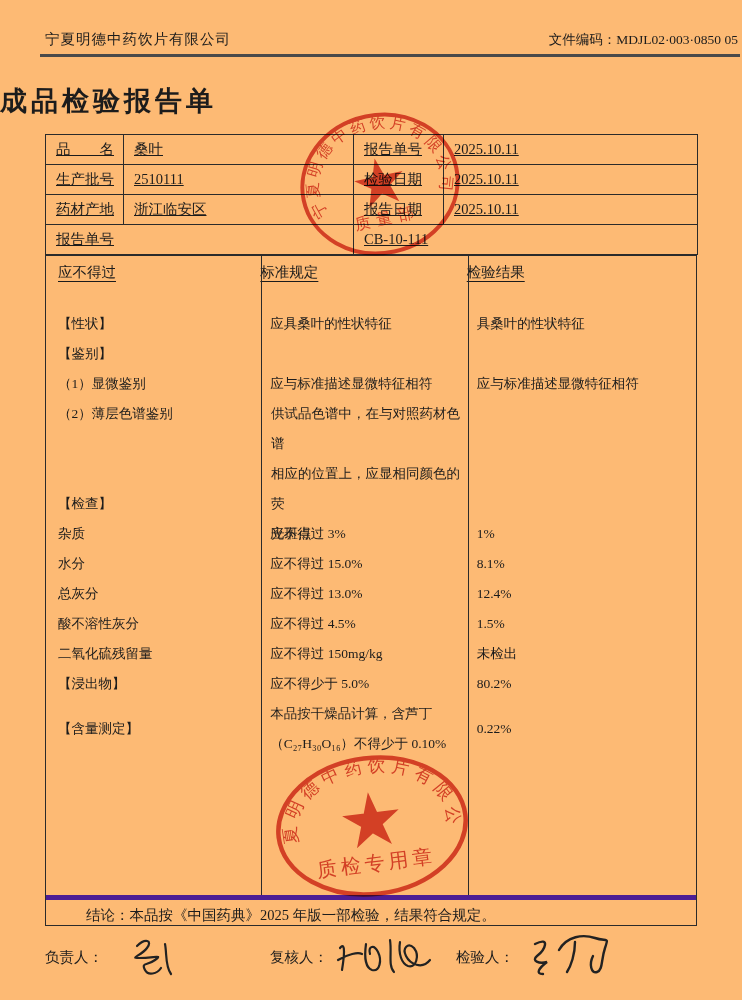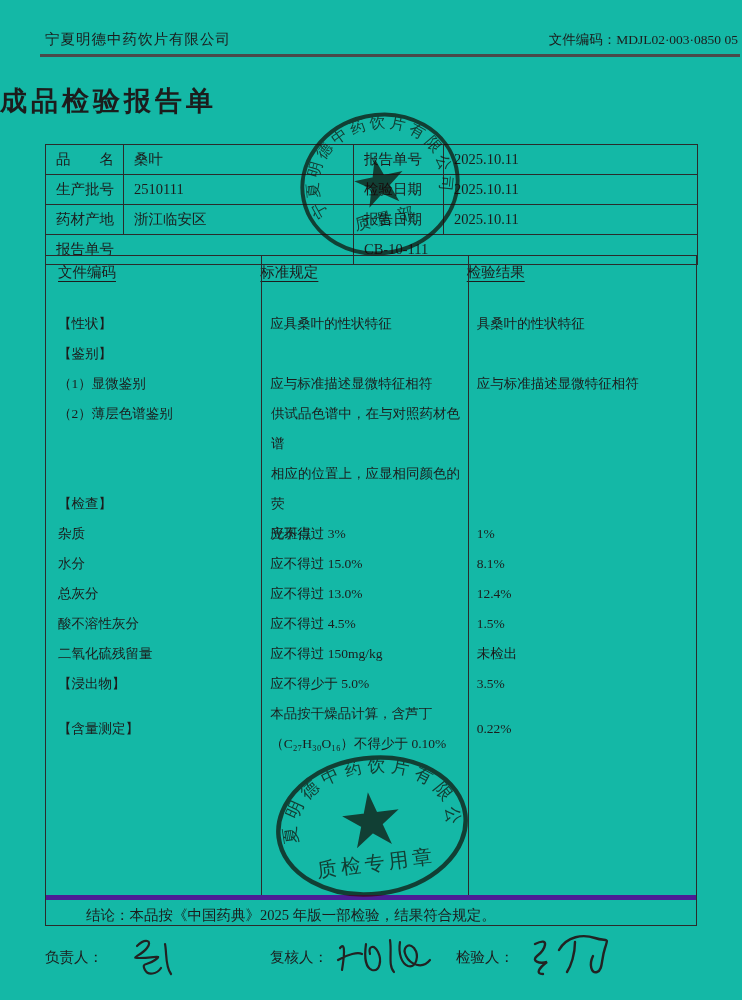--- a/index.html
+++ b/index.html
@@ -1,32 +1,32 @@
 <!DOCTYPE html>
 <html><head>
 <meta charset="utf-8">
 <style>
   * { margin:0; padding:0; box-sizing:border-box; }
   html,body { background:#e8e8e8; }
   .page {
     position:relative; width:742px; height:1000px; margin:0 auto;
-    background:#14b8a6; overflow:hidden;
+    background:#fdba74; overflow:hidden;
     font-family:"Liberation Serif","DejaVu Serif",serif;
     color:#1c1c1c;
   }
   
   .hdr-left  { position:absolute; top:30px; left:45px; font-size:14.5px; letter-spacing:1px; }
   .hdr-right { position:absolute; top:31px; right:4px; font-size:13.5px; }
   .hdr-rule  { position:absolute; top:54px; left:40px; right:2px; height:3px; background:#4a4a4a; }
   
   .title { position:absolute; top:83px; left:0; width:100%; text-align:left;
            font-size:27px; font-weight:bold; letter-spacing:4px; }
   
-  table.info { position:absolute; top:144px; left:45px; width:652px;
-               border-collapse:collapse; table-layout:fixed; }
+  table.info { position:absolute; top:134px; left:45px; width:652px;
+               border-collapse:collapse; table-layout:fixed;text-decoration:underline; }
   table.info td { border:1px solid #2b2b2b; height:30px; font-size:14.5px;
                   padding:0 0 0 10px; vertical-align:middle; }
   table.info { border:1.5px solid #2b2b2b; }
   
   .main { position:absolute; top:255px; left:45px; width:652px; height:671px;
           border:1.5px solid #2b2b2b; }
   .cols { position:relative; height:639px; }
   .vline { position:absolute; top:0; bottom:0; width:1px; background:#2b2b2b; }
   .v1 { left:215px; } .v2 { left:422px; }
   .mrow { display:flex; width:100%; }
@@ -85,21 +85,21 @@
     </tr>
   </tbody>
     </table>
 
   <div class="main">
     <div class="cols">
       <div class="vline v1"></div>
       <div class="vline v2"></div>
 
       <div class="mrow thead">
-        <div class="c1"><span>文件编码</span></div>
+        <div class="c1"><span>应不得过</span></div>
         <div class="c2"><span>标准规定</span></div>
         <div class="c3"><span>检验结果</span></div>
       </div>
 
       <div class="mrow brow h30">
         <div class="c1 cell">【性状】</div>
         <div class="c2 cell">应具桑叶的性状特征</div>
         <div class="c3 cell">具桑叶的性状特征</div>
       </div>
       <div class="mrow brow h30">
@@ -144,21 +144,21 @@
         <div class="c3 cell">1.5%</div>
       </div>
       <div class="mrow brow h30">
         <div class="c1 cell">二氧化硫残留量</div>
         <div class="c2 cell">应不得过 150mg/kg</div>
         <div class="c3 cell">未检出</div>
       </div>
       <div class="mrow brow h30">
         <div class="c1 cell">【浸出物】</div>
         <div class="c2 cell">应不得少于 5.0%</div>
-        <div class="c3 cell">3.5%</div>
+        <div class="c3 cell">80.2%</div>
       </div>
       <div class="mrow brow h60">
         <div class="c1 cell">【含量测定】</div>
         <div class="c2 cell">本品按干燥品计算，含芦丁
 （C₂₇H₃₀O₁₆）不得少于 0.10%</div>
         <div class="c3 cell">0.22%</div>
       </div>
     </div>
     <div class="conclusion">结论：本品按《中国药典》2025 年版一部检验，结果符合规定。</div>
   </div>

